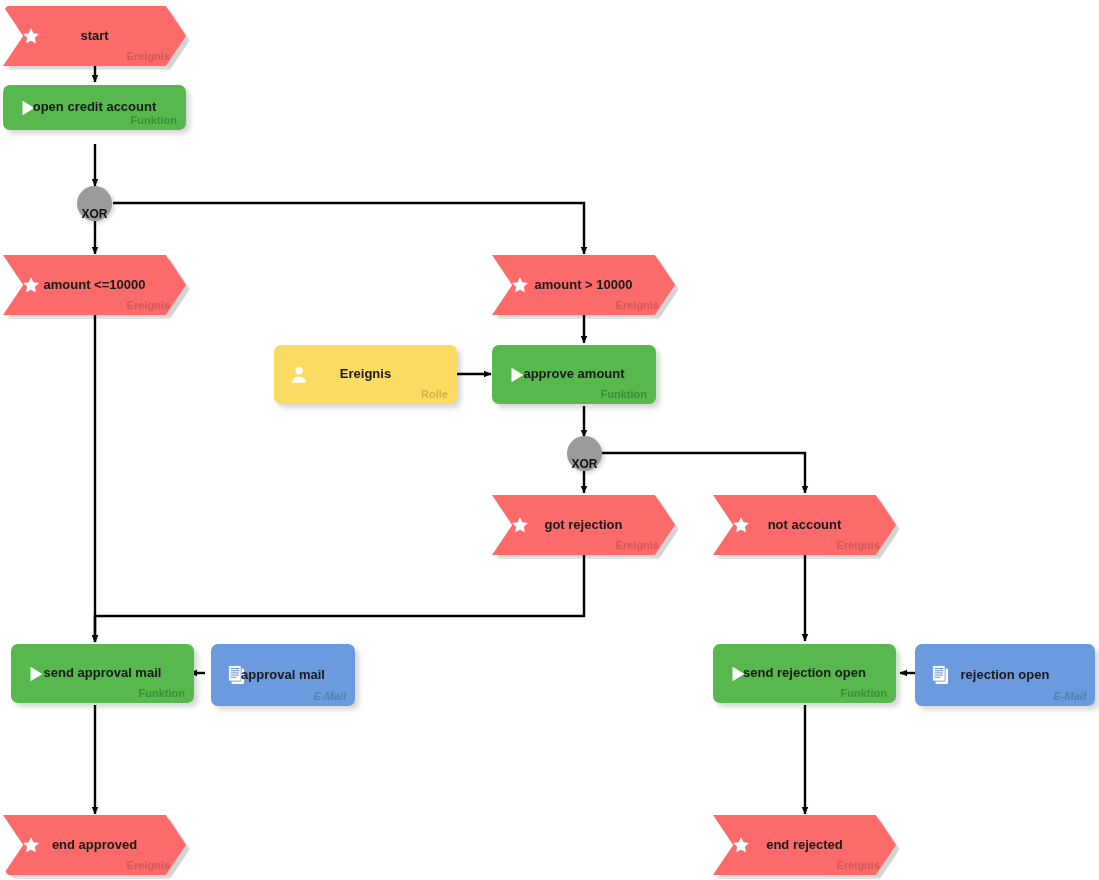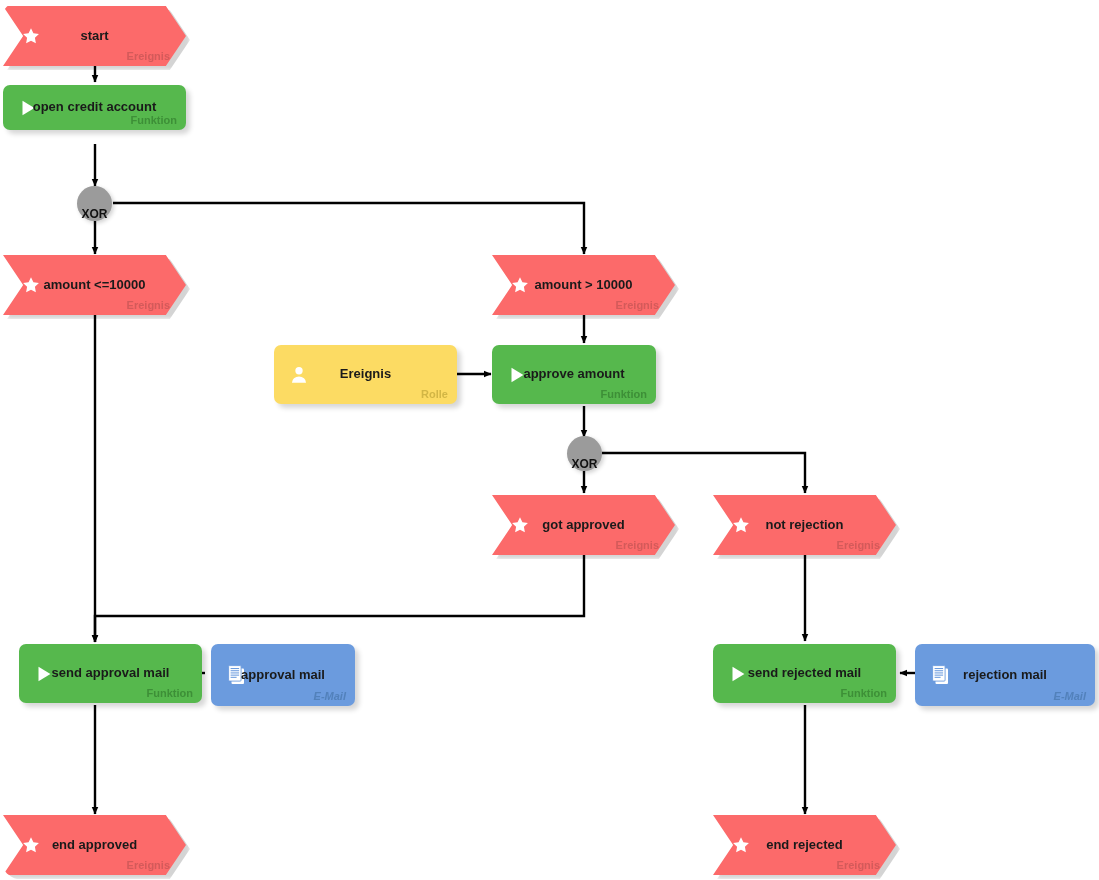--- a/index.html
+++ b/index.html
@@ -224,37 +224,37 @@
   </div>
 
   <div class="node ev" style="left:492px; top:495px; width:183px; height:60px;">
     <div class="ev-shadow"></div>
     <div class="ev-shape"></div>
     <div class="node-icon">
       <svg width="20" height="20" viewBox="0 0 24 24">
           <path d="M12 2.6l2.9 6 6.6 .95-4.8 4.6 1.15 6.55L12 17.6 6.15 20.7 7.3 14.15 2.5 9.55 9.1 8.6z" fill="#ffffff"></path>
         </svg>
     </div>
-    <div class="node-label">got approved</div>
+    <div class="node-label">got rejection</div>
     <div class="node-type">Ereignis</div>
   </div>
 
   <div class="node ev" style="left:713px; top:495px; width:183px; height:60px;">
     <div class="ev-shadow"></div>
     <div class="ev-shape"></div>
     <div class="node-icon">
       <svg width="20" height="20" viewBox="0 0 24 24">
           <path d="M12 2.6l2.9 6 6.6 .95-4.8 4.6 1.15 6.55L12 17.6 6.15 20.7 7.3 14.15 2.5 9.55 9.1 8.6z" fill="#ffffff"></path>
         </svg>
     </div>
-    <div class="node-label">not rejection</div>
-    <div class="node-type">Ereignis</div>
-  </div>
-
-  <div class="node fn" style="left:19px; top:644px; width:183px; height:59px;">
+    <div class="node-label">not account</div>
+    <div class="node-type">Ereignis</div>
+  </div>
+
+  <div class="node fn" style="left:11px; top:644px; width:183px; height:59px;">
     <div class="box-shape"></div>
     <div class="node-icon">
       <svg width="22" height="22" viewBox="0 0 24 24">
           <path d="M6 4.2 L19 12 L6 19.8 z" fill="#ffffff"></path>
         </svg>
     </div>
     <div class="node-label">send approval mail</div>
     <div class="node-type">Funktion</div>
   </div>
 
@@ -277,40 +277,40 @@
     <div class="node-type">E-Mail</div>
   </div>
 
   <div class="node fn" style="left:713px; top:644px; width:183px; height:59px;">
     <div class="box-shape"></div>
     <div class="node-icon">
       <svg width="22" height="22" viewBox="0 0 24 24">
           <path d="M6 4.2 L19 12 L6 19.8 z" fill="#ffffff"></path>
         </svg>
     </div>
-    <div class="node-label">send rejected mail</div>
+    <div class="node-label">send rejection open</div>
     <div class="node-type">Funktion</div>
   </div>
 
   <div class="node mail" style="left:915px; top:644px; width:180px; height:62px;">
     <div class="box-shape"></div>
     <div class="node-icon">
       <svg width="24" height="24" viewBox="0 0 24 24">
         <rect x="6.5" y="5.5" width="12.5" height="15.5" rx="1" fill="#ffffff"></rect>
         <rect x="3.6" y="2.6" width="12.5" height="15.5" rx="1" fill="#ffffff" stroke="#6b9bde" stroke-width="0.9"></rect>
         <g fill="#6b9bde">
           <rect x="5.6" y="5.0" width="8.5" height="1.05"></rect>
           <rect x="5.6" y="7.2" width="8.5" height="1.05"></rect>
           <rect x="5.6" y="9.4" width="8.5" height="1.05"></rect>
           <rect x="5.6" y="11.6" width="8.5" height="1.05"></rect>
           <rect x="5.6" y="13.8" width="6.0" height="1.05"></rect>
         </g>
       </svg>
     </div>
-    <div class="node-label">rejection mail</div>
+    <div class="node-label">rejection open</div>
     <div class="node-type">E-Mail</div>
   </div>
 
   <div class="node ev" style="left:3px; top:815px; width:183px; height:60px;">
     <div class="ev-shadow"></div>
     <div class="ev-shape"></div>
     <div class="node-icon">
       <svg width="20" height="20" viewBox="0 0 24 24">
           <path d="M12 2.6l2.9 6 6.6 .95-4.8 4.6 1.15 6.55L12 17.6 6.15 20.7 7.3 14.15 2.5 9.55 9.1 8.6z" fill="#ffffff"></path>
         </svg>

